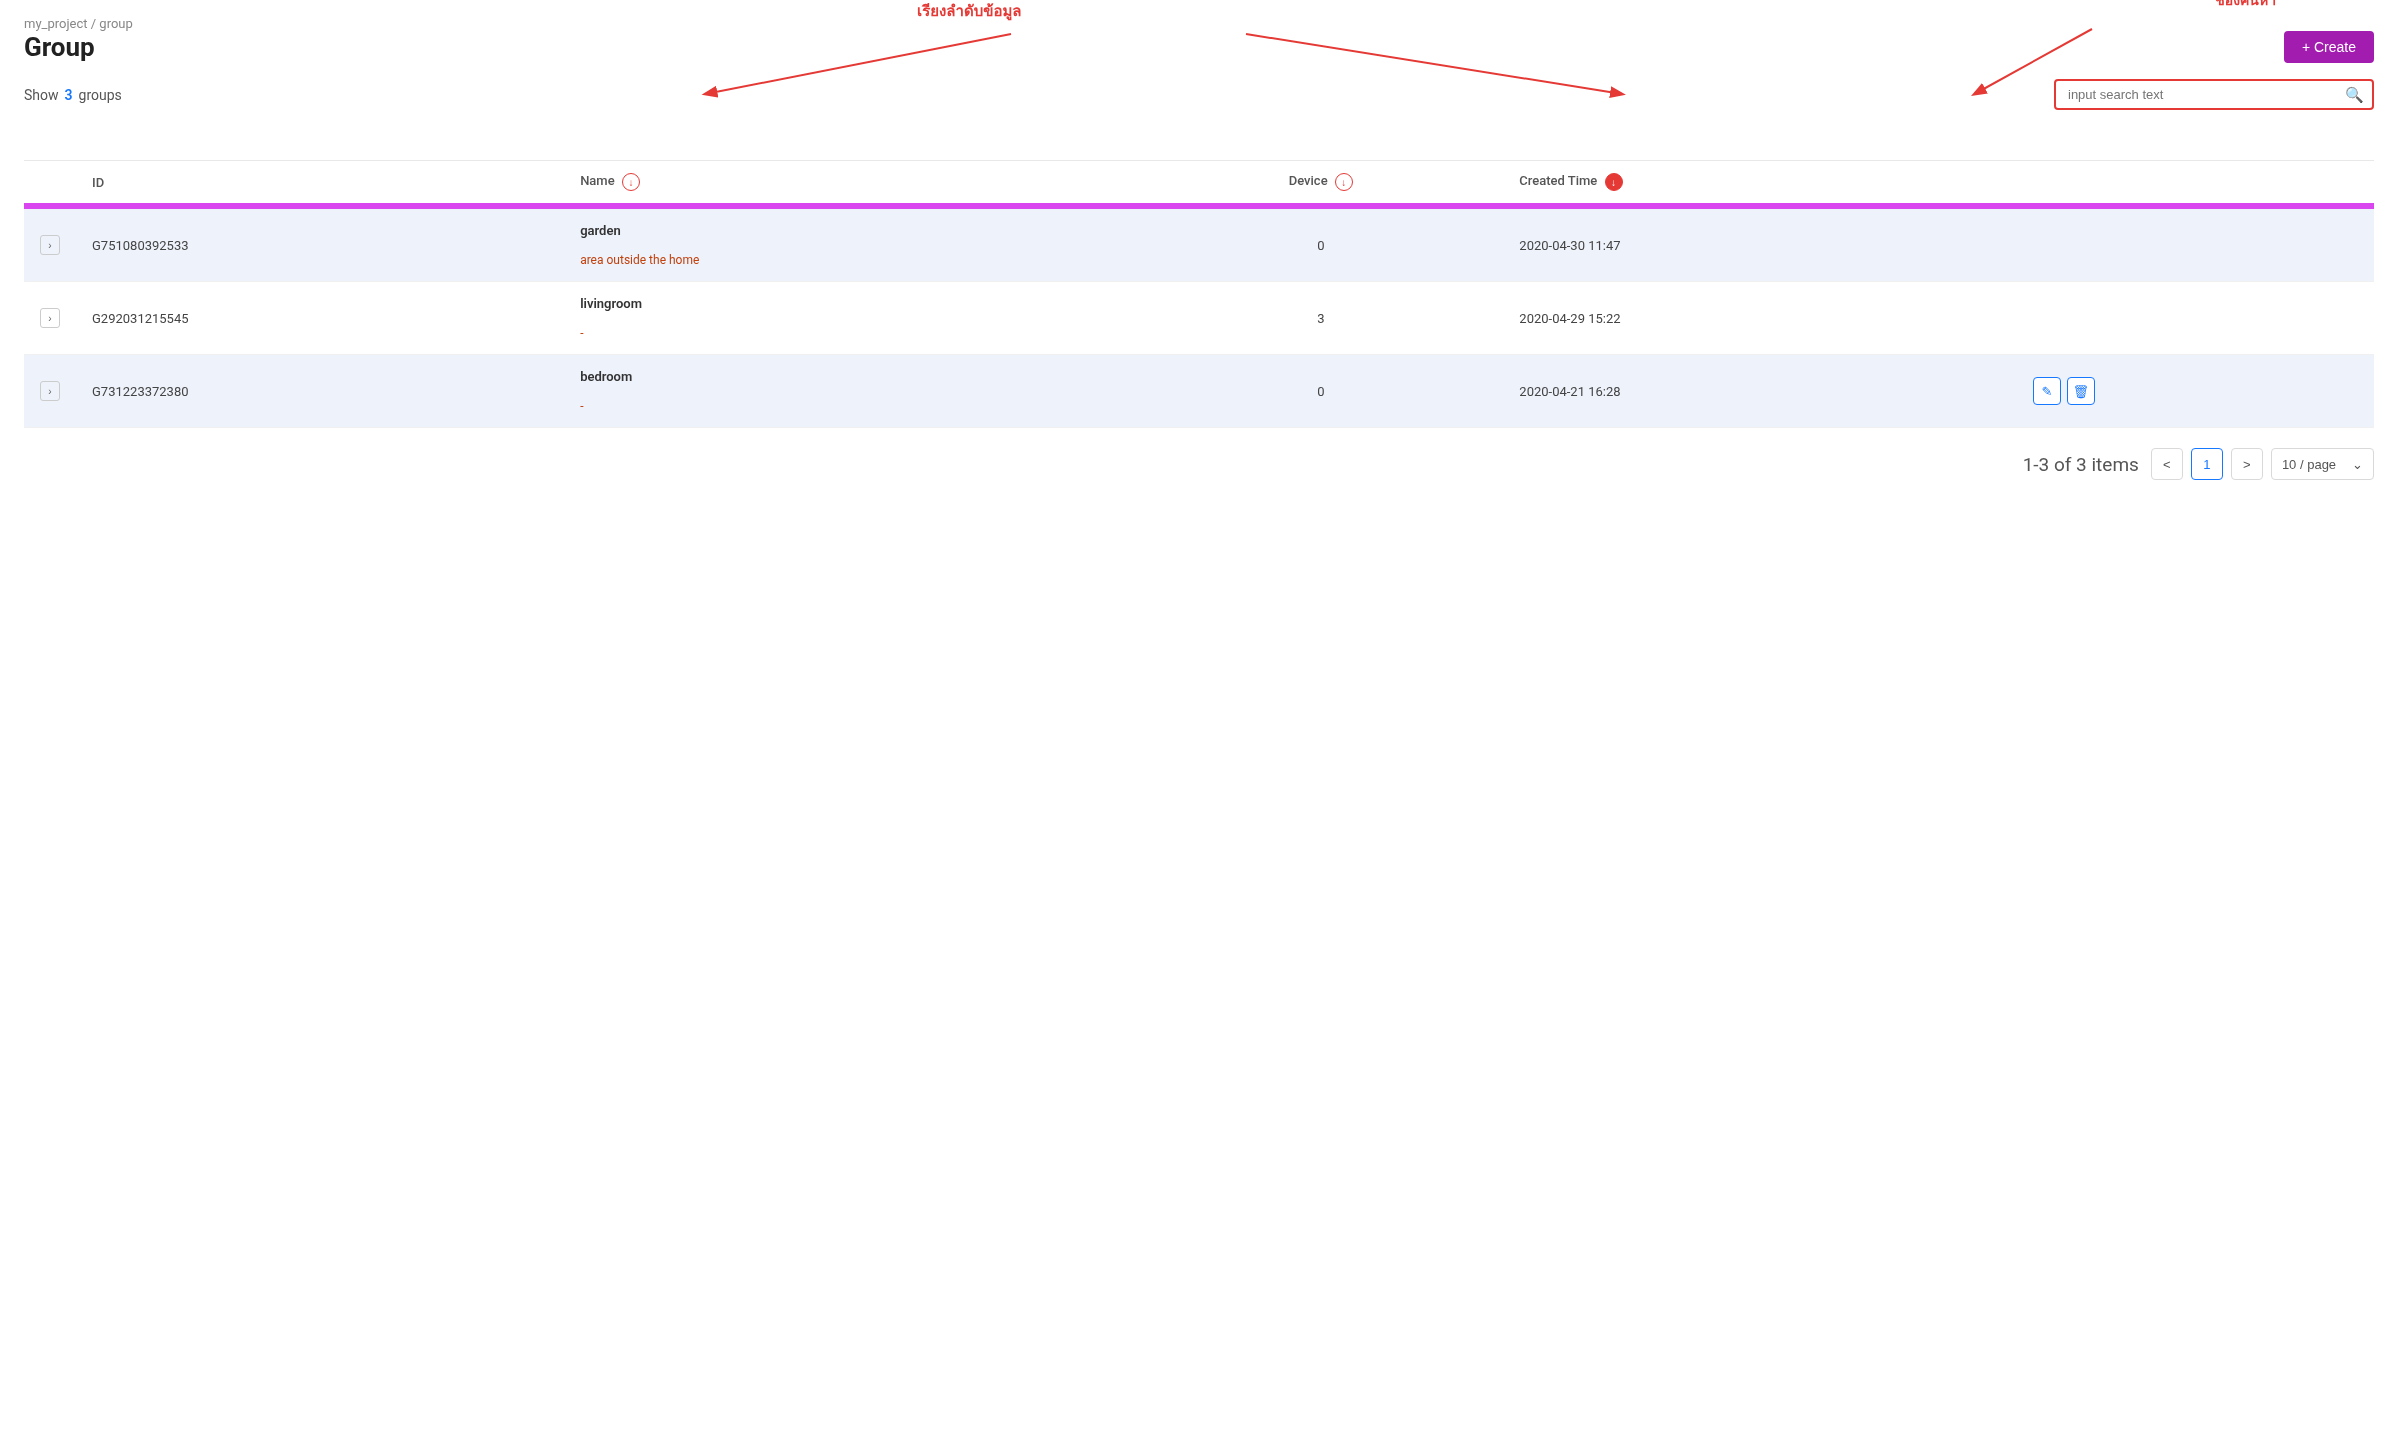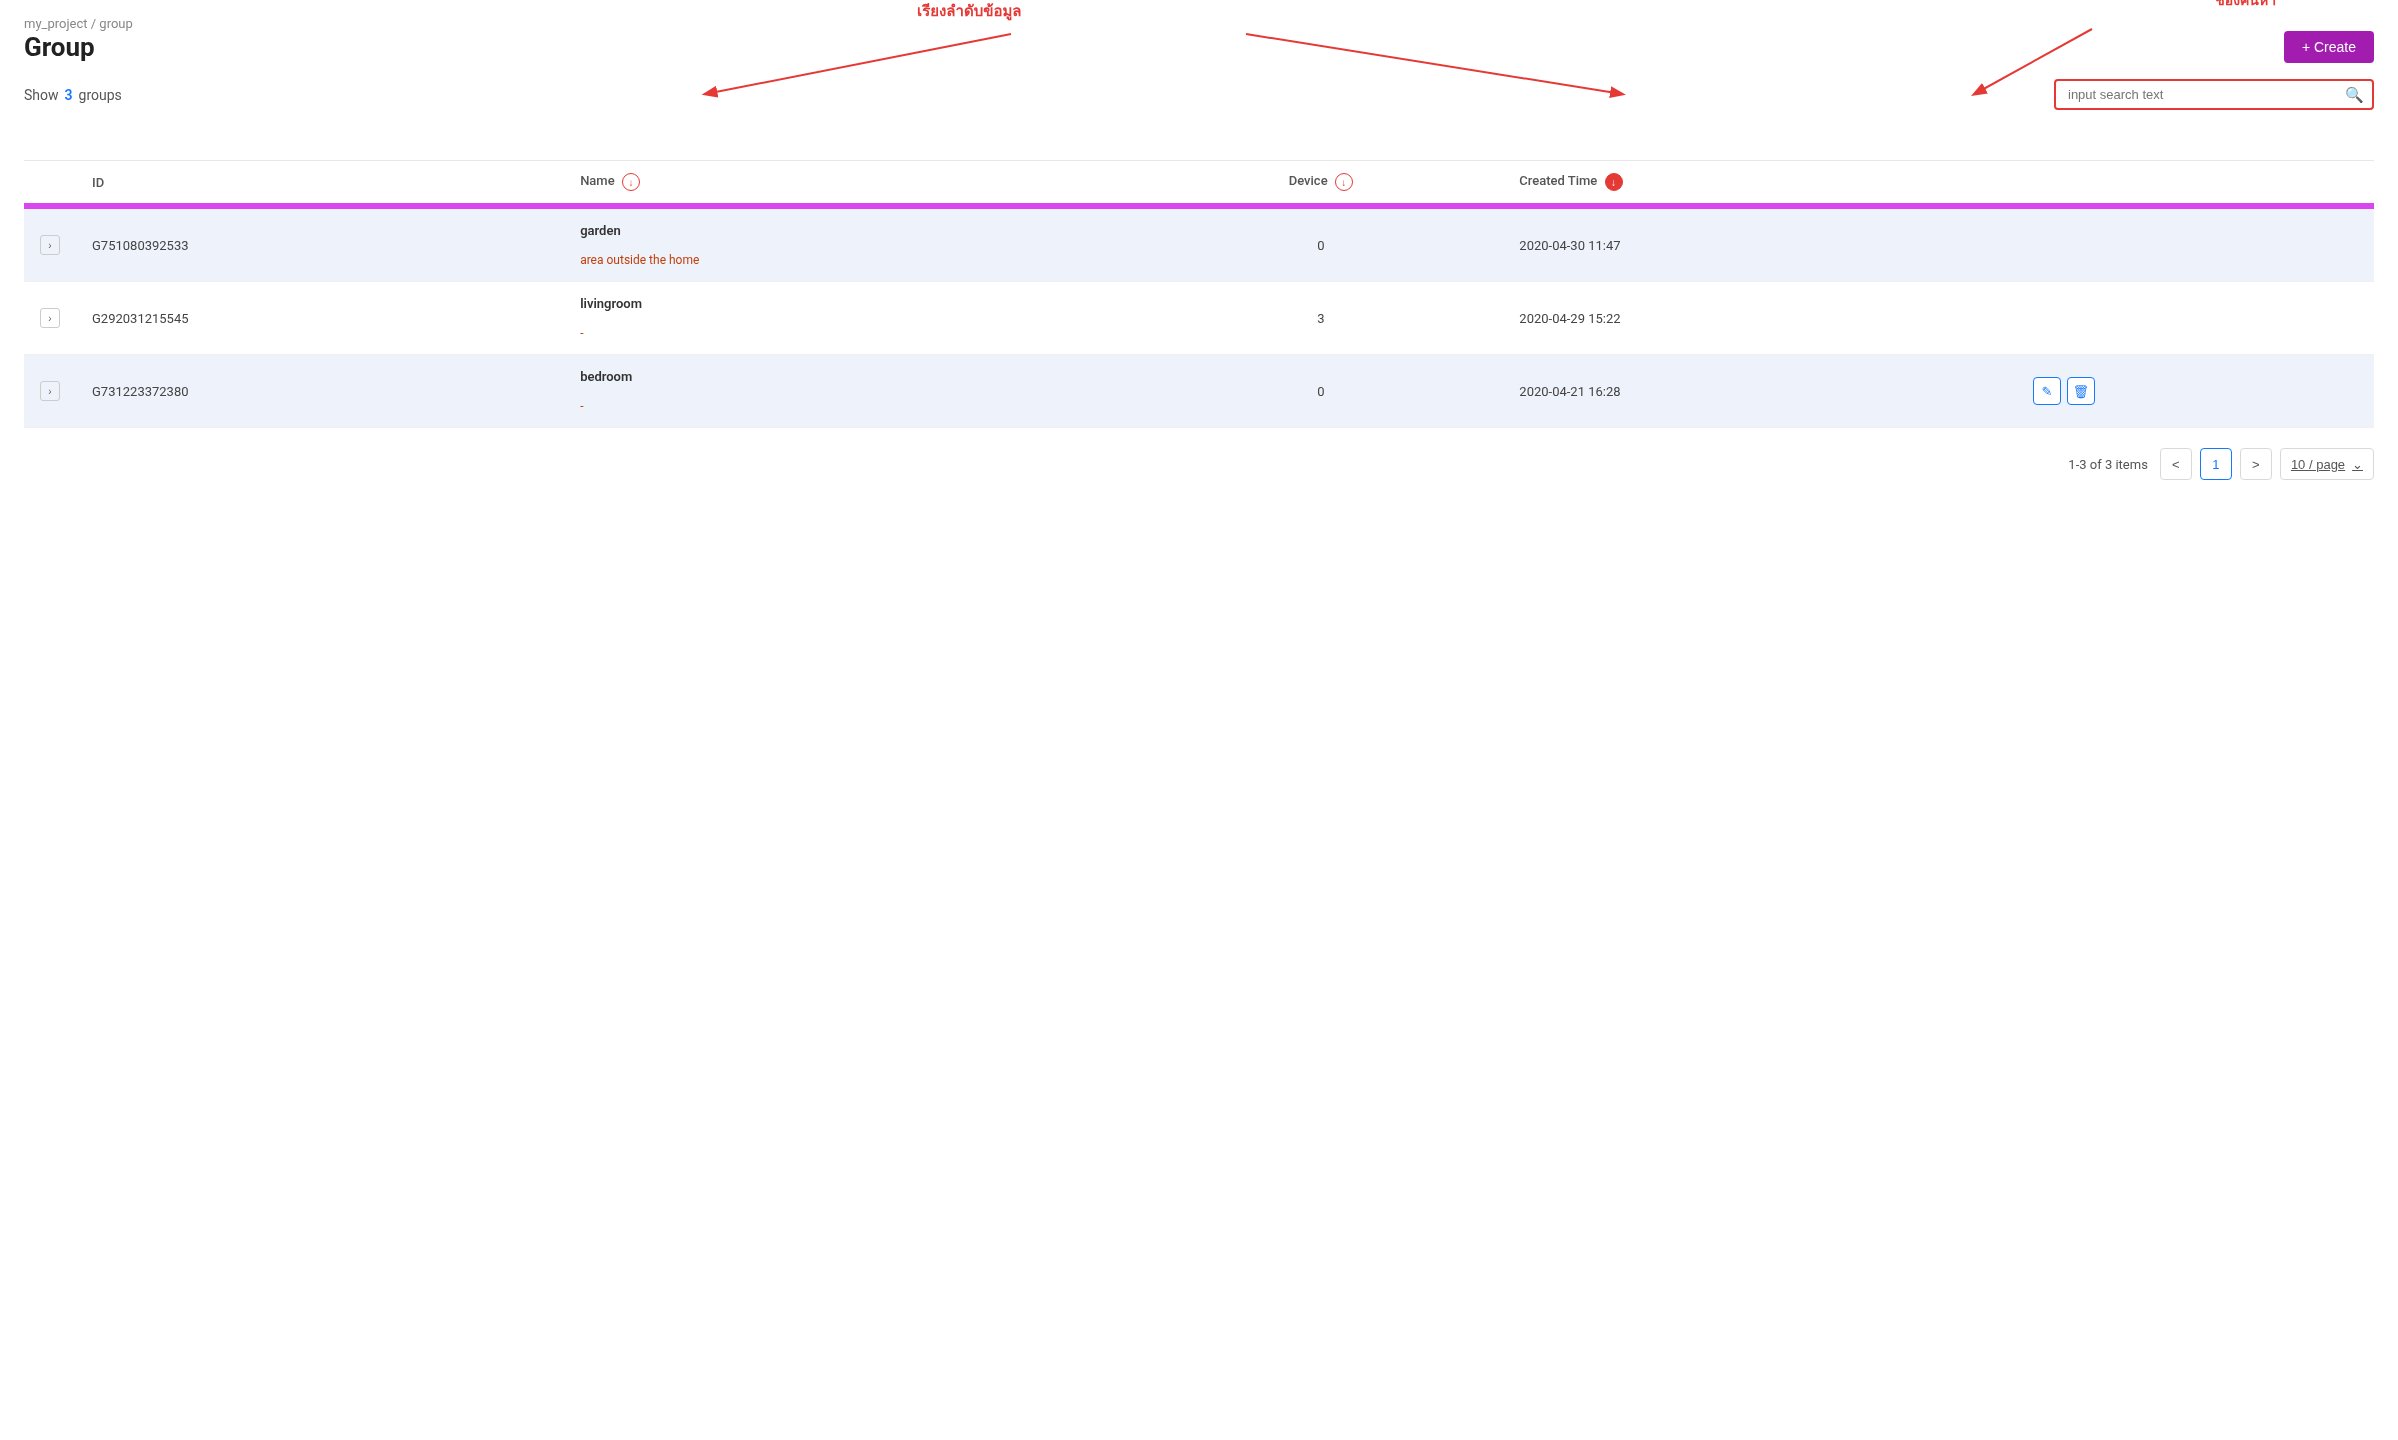--- a/index.html
+++ b/index.html
@@ -177,21 +177,21 @@
 
     
     .pagination-row {
       display: flex;
       align-items: center;
       justify-content: flex-end;
       padding: 20px 0 0 0;
       gap: 8px;
     }
     .pagination-info {
-      font-size: 13px;
+      font-size: 19px;
       color: #555;
       margin-right: 4px;
     }
     .page-btn {
       border: 1px solid #d9d9d9;
       background: #fff;
       border-radius: 4px;
       width: 32px;
       height: 32px;
       display: flex;
@@ -209,22 +209,21 @@
       border: 1px solid #d9d9d9;
       background: #fff;
       border-radius: 4px;
       padding: 0 10px;
       height: 32px;
       display: flex;
       align-items: center;
       cursor: pointer;
       font-size: 13px;
       color: #555;
-      gap: 7px;
-      text-decoration: underline;
+      gap: 16px;
     }
   </style>
 </head>
 <body>
 
 <div class="page-wrapper">
 
   <div class="breadcrumb">
     <span>my_project</span>
     <span>/</span>

